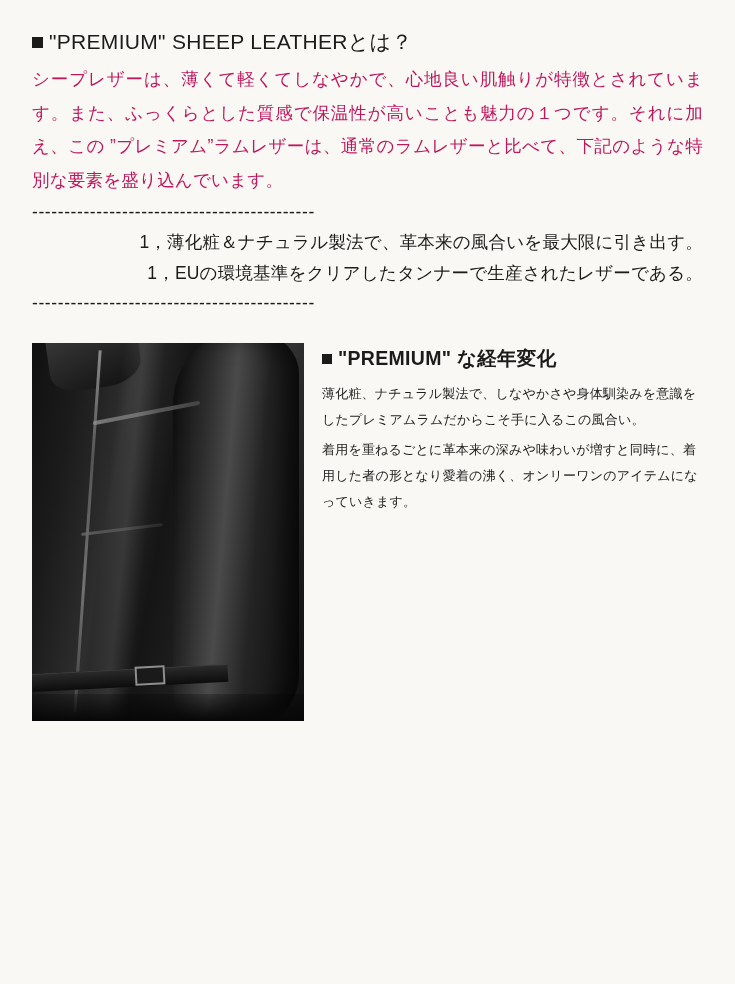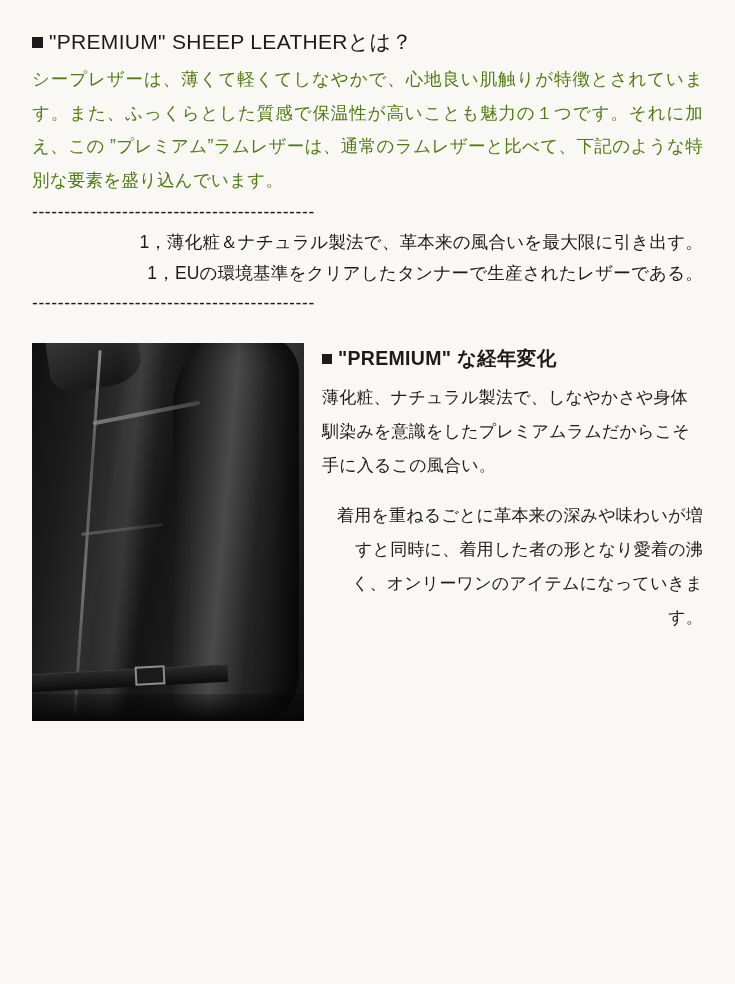--- a/index.html
+++ b/index.html
@@ -39,21 +39,21 @@
     background: #1d1b1a;
     margin-right: 6px;
     vertical-align: 1px;
   }
 
   .para {
     font-size: 17.5px;
     line-height: 1.92;
     letter-spacing: 0.2px;
     margin: 0;
-    color: #4d7c0f;
+    color: #be185d;
     text-align: justify;
     text-justify: inter-character;
   }
 
   .divider {
     font-size: 17.5px;
     line-height: 1.45;
     letter-spacing: 0.6px;
     color: #1d1b1a;
     margin: 2px 0 2px 0;
@@ -211,29 +211,28 @@
   }
   .subheading .sq {
     display: inline-block;
     width: 10px;
     height: 10px;
     background: #1d1b1a;
     margin-right: 6px;
     vertical-align: 1px;
   }
   .rtext {
-    font-size: 17px;
+    font-size: 13px;
     line-height: 2.0;
     letter-spacing: 0.2px;
     margin: 0;
     color: #1d1b1a;
   }
   .rtext + .rtext {
-    margin-top: 16px;
-    text-align: right;
+    margin-top: 4px;
   }
 </style>
 </head>
 <body>
 
 <div class="page">
 
   <h1 class="heading">
     <span class="sq"></span><span>"PREMIUM" SHEEP LEATHERとは？</span>
   </h1>

